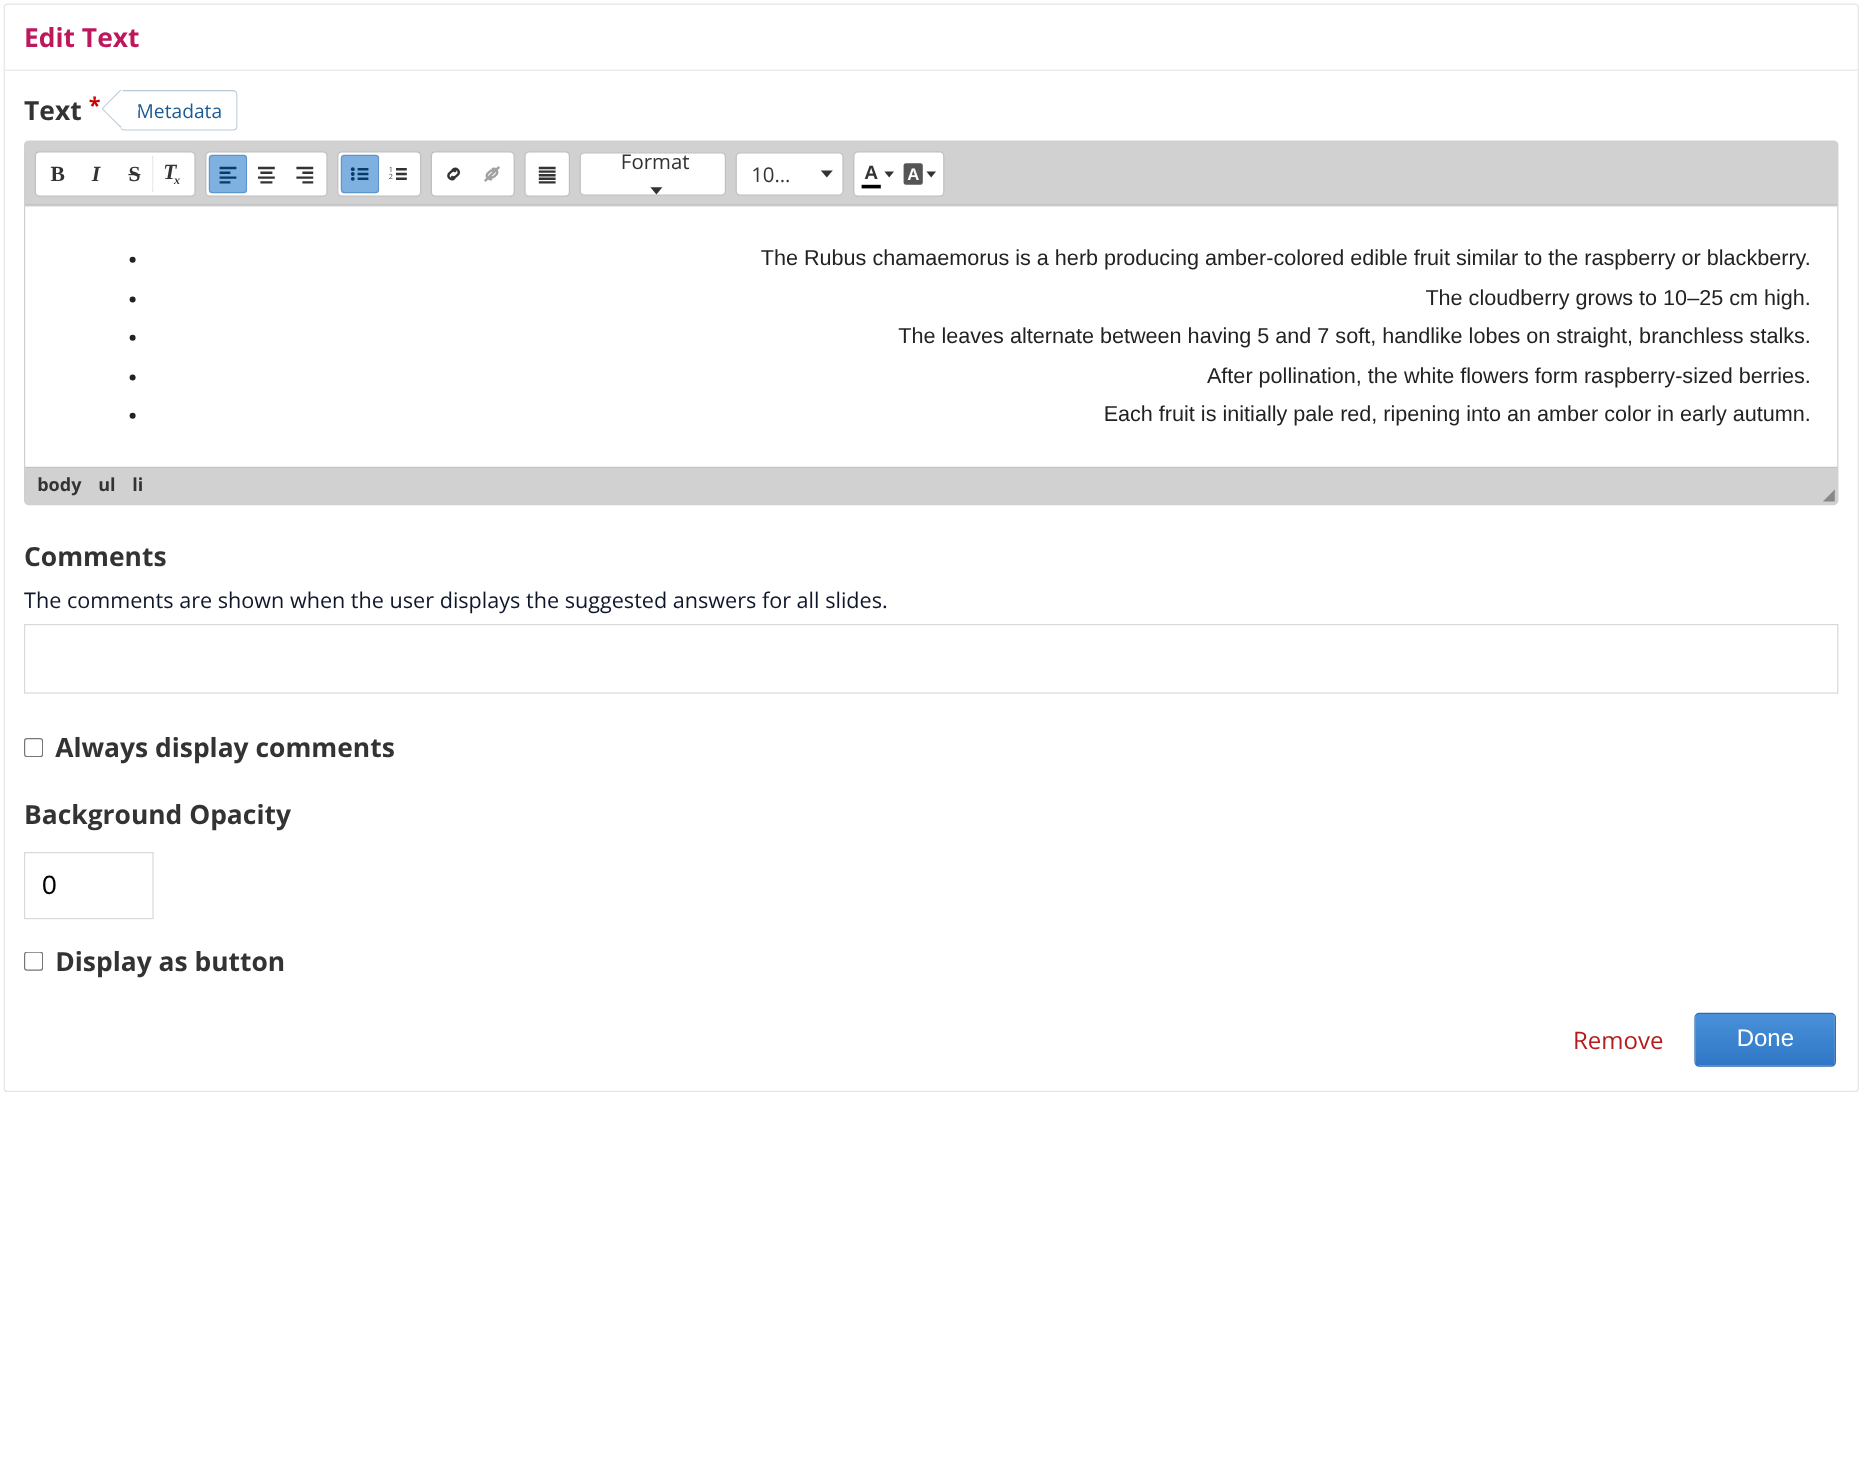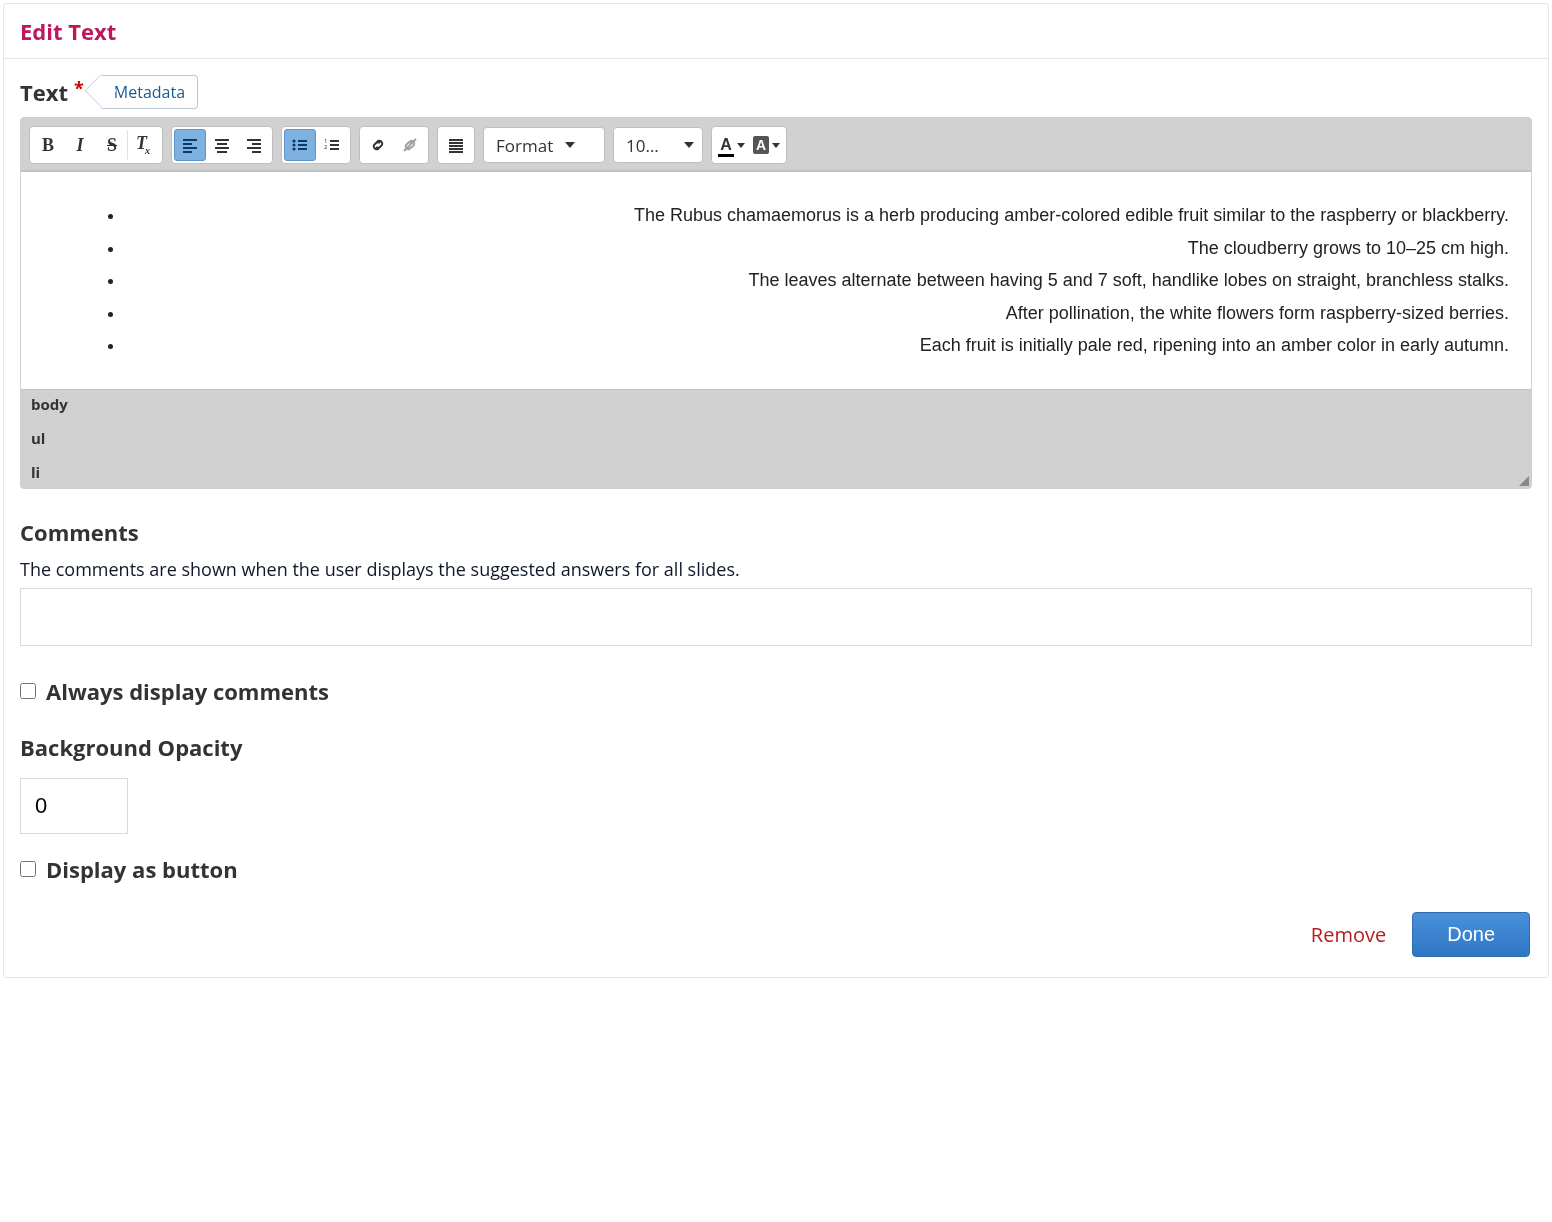--- a/index.html
+++ b/index.html
@@ -25,35 +25,35 @@
 .ck-btn.sep-r { border-right: 1px solid #e0e0e0; }
 .ck-btn.active { background: #7fb1e0; border-color: #5b95cc; }
 .ck-btn svg { width: 18px; height: 18px; }
 .ck-btn .glyph { font-family: Georgia, "Times New Roman", serif; font-size: 18px; line-height: 1; }
 .ck-btn .glyph.bold { font-weight: 800; }
 .ck-btn .glyph.italic { font-style: italic; font-weight: 700; }
 
 .ck-select { display: flex; align-items: center; background: #fff; border: 1px solid #bfbfbf; border-radius: 4px; height: 36px; padding: 0 8px 0 12px; gap: 10px; cursor: pointer; }
 .ck-select .lbl { font-size: 17px; color: #333; white-space: nowrap; }
 .ck-select .caret { width: 0; height: 0; border-left: 5px solid transparent; border-right: 5px solid transparent; border-top: 6px solid #333; margin-left: 2px; }
-.ck-select.format { width: 122px; justify-content: flex-start; }
+.ck-select.format { width: 122px; justify-content: flex-end; flex-direction: column; }
 .ck-select.size { width: 90px; justify-content: space-between; }
 
 .color-group { display: flex; align-items: center; background: #fff; border: 1px solid #bfbfbf; border-radius: 4px; padding: 2px; }
 .color-btn { display: flex; align-items: center; height: 32px; padding: 0 4px; cursor: pointer; gap: 3px; }
 .color-btn .caret { width: 0; height: 0; border-left: 4px solid transparent; border-right: 4px solid transparent; border-top: 5px solid #333; }
 .A-underbar { position: relative; font-family: Arial; font-size: 16px; font-weight: 700; display: inline-block; width: 16px; text-align: center; }
 .A-underbar::after { content: ""; position: absolute; left: 0; right: 0; bottom: -3px; height: 3px; background: #000; }
 .A-box { background: #555; color: #fff; font-family: Arial; font-size: 14px; font-weight: 700; padding: 1px 3px; border-radius: 2px; }
 
 .ck-content { background: #fff; border-top: 1px solid #c2c2c2; border-bottom: 1px solid #c2c2c2; padding: 26px 22px 26px 22px; font-family: Arial, sans-serif; font-size: 18px; line-height: 1.7; color: #222; }
 .ck-content ul { list-style: disc; padding-left: 82px; }
 .ck-content li { margin: 2px 0; text-align: right; }
 
-.ck-path { padding: 4px 10px 6px; font-size: 15px; font-weight: 700; color: #333; display: flex; gap: 14px; flex-direction: column; }
+.ck-path { padding: 4px 10px 6px; font-size: 15px; font-weight: 700; color: #333; display: flex; gap: 14px; }
 .ck-resizer { position: absolute; right: 2px; bottom: 2px; width: 0; height: 0; border-left: 10px solid transparent; border-bottom: 10px solid #888; cursor: nwse-resize; }
 
 
 .section-title { font-size: 22px; font-weight: 700; color: #333; margin-bottom: 10px; }
 .help { font-size: 18px; color: #0f172a; margin-bottom: 7px; }
 .text-input { width: 100%; height: 58px; border: 1px solid #d9d9d9; background: #fff; font-size: 16px; padding: 8px 10px; margin-bottom: 30px; }
 .num-input { width: 108px; height: 56px; border: 1px solid #d9d9d9; background: #fff; font-size: 22px; padding: 8px 14px; margin-top: 6px; margin-bottom: 20px; }
 
 .check-row { display: flex; align-items: center; gap: 10px; margin-bottom: 26px; }
 .check-row input[type=checkbox] { width: 16px; height: 16px; }

